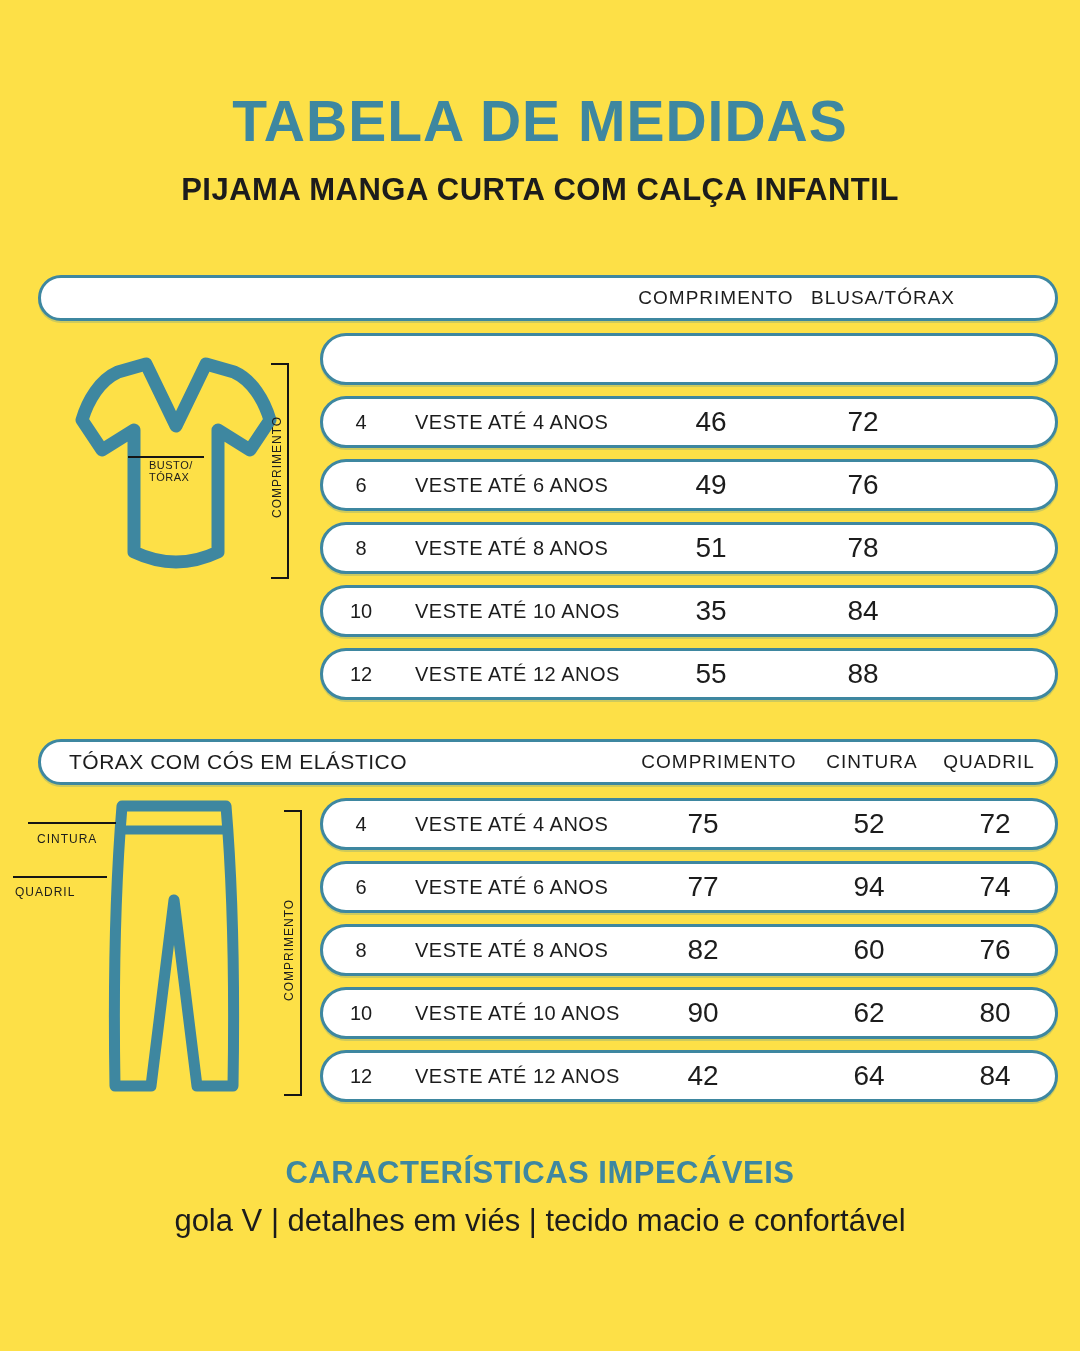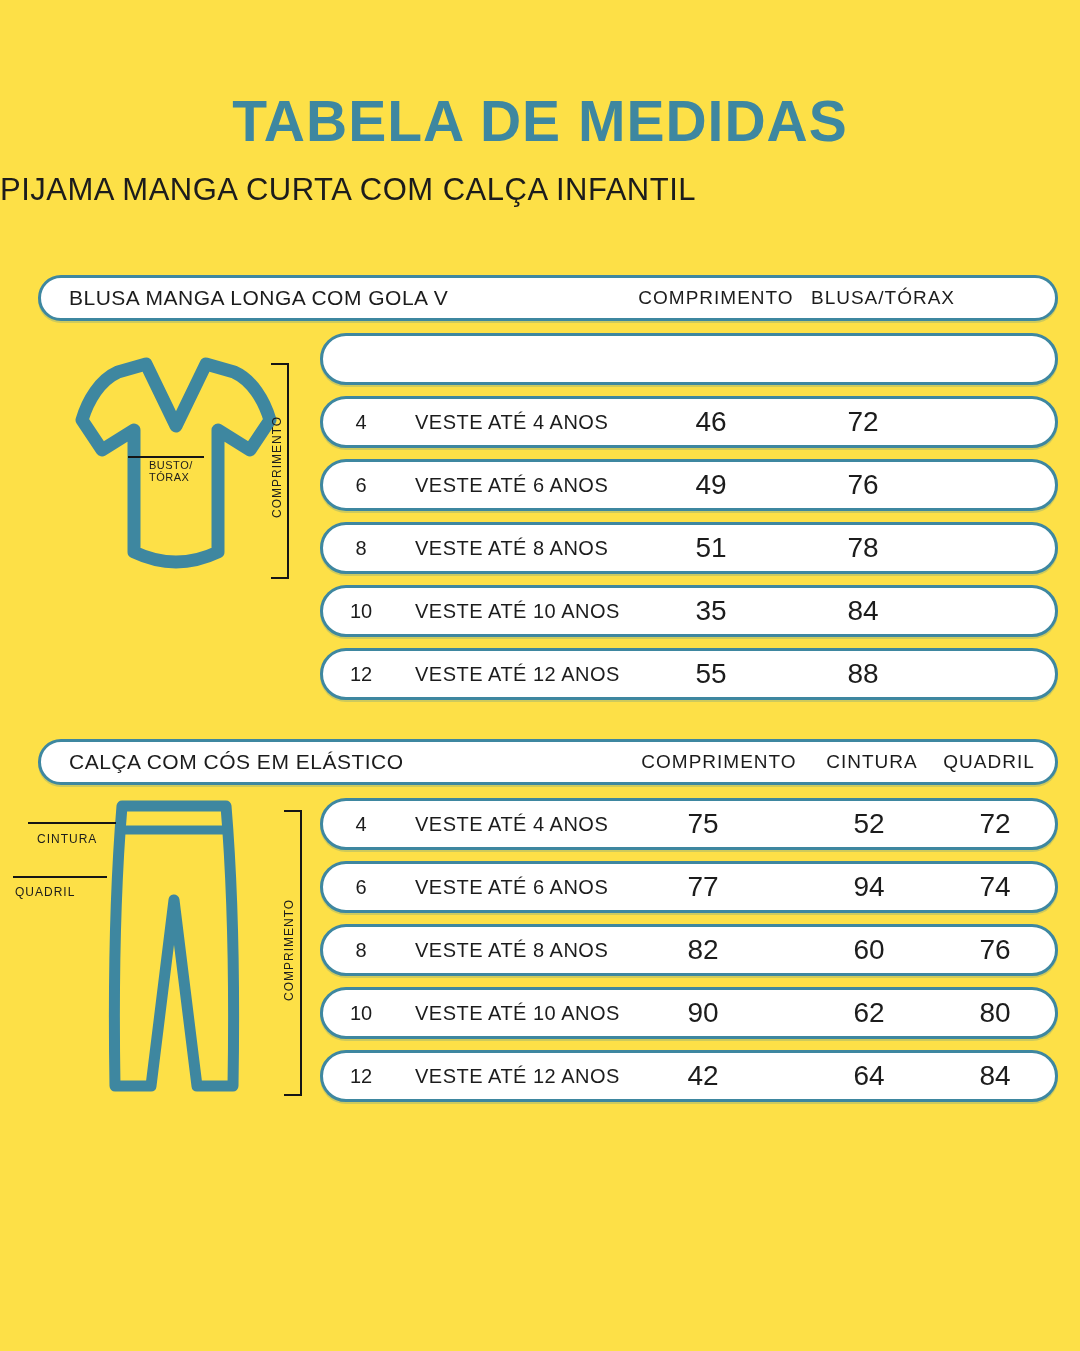--- a/index.html
+++ b/index.html
@@ -7,22 +7,22 @@
     --ink:#1c1c1c;
   }
   html,body{margin:0;padding:0;background:#ffffff;}
   .canvas{
     position:relative;width:1080px;height:1351px;background:#fde047;
     font-family:"Liberation Sans", sans-serif;color:var(--ink);overflow:hidden;
   }
   
   .h1{position:absolute;top:88px;left:0;width:100%;text-align:center;
       font-size:57px;font-weight:bold;letter-spacing:1px;color:var(--teal);}
-  .h2{position:absolute;top:172px;left:0;width:100%;text-align:left;
-      font-size:31px;font-weight:normal;letter-spacing:0.5px;color:var(--ink);}
+  .h2{position:absolute;top:172px;left:0;width:100%;text-align:center;
+      font-size:31px;font-weight:bold;letter-spacing:0.5px;color:var(--ink);}
   
   .pill{position:absolute;box-sizing:border-box;background:#fff;
         border:3px solid var(--teal);border-radius:28px;
         box-shadow:0 2px 0 rgba(62,135,160,0.25);}
   .header-pill{left:38px;width:1020px;height:46px;}
   .row-pill{left:320px;width:738px;height:52px;}
   .header-title{position:absolute;left:28px;top:50%;transform:translateY(-50%);
         font-size:21px;letter-spacing:0.5px;white-space:nowrap;}
   .col-head{position:absolute;top:50%;transform:translate(-50%,-50%);
         font-size:19px;letter-spacing:1px;white-space:nowrap;}
@@ -55,21 +55,20 @@
 </style>
 </head>
 <body>
 
 <div class="canvas">
 
   <div class="h1">TABELA DE MEDIDAS</div>
   <div class="h2">PIJAMA MANGA CURTA COM CALÇA INFANTIL</div>
 
   <div class="pill header-pill" style="top:275px">
-    <span class="header-title">BLUSA MANGA LONGA COM GOLA V</span>
     <span class="col-head s1c1">COMPRIMENTO</span>
     <span class="col-head s1c2">BLUSA/TÓRAX</span>
   </div>
 
   <svg class="diagram-svg" style="left:74px;top:352px" width="204" height="226" viewBox="0 0 204 226">
     <path d="M 72 12 L 44 20 C 26 28 14 48 8 68 L 28 98 L 60 78 L 60 200 Q 102 220 144 200 L 144 78 L 176 98 L 196 68 C 190 48 178 28 160 20 L 132 12 L 102 74 Z" fill="none" stroke="#3e87a0" stroke-width="13" stroke-linejoin="round" stroke-linecap="round"></path>
   </svg>
   <div class="hline" style="left:128px;top:456px;width:76px"></div>
   <div class="chest-label">
     <span style="display:block">BUSTO/</span>
@@ -107,21 +106,21 @@
     <span class="cell-val s1v2">84</span>
   </div>
   <div class="pill row-pill" style="top:648px">
     <span class="cell-size">12</span>
     <span class="cell-label">VESTE ATÉ 12 ANOS</span>
     <span class="cell-val s1v1">55</span>
     <span class="cell-val s1v2">88</span>
   </div>
 
   <div class="pill header-pill" style="top:739px">
-    <span class="header-title">CALÇA COM CÓS EM ELÁSTICO</span>
+    <span class="header-title">TÓRAX COM CÓS EM ELÁSTICO</span>
     <span class="col-head s2c1">COMPRIMENTO</span>
     <span class="col-head s2c2">CINTURA</span>
     <span class="col-head s2c3">QUADRIL</span>
   </div>
 
   <svg class="diagram-svg" style="left:100px;top:798px" width="148" height="300" viewBox="0 0 148 300">
     <path d="M 22 8 L 126 8 C 132 80 135 170 133 288 L 97 288 L 74 102 L 51 288 L 15 288 C 13 170 16 80 22 8 Z" fill="none" stroke="#3e87a0" stroke-width="11" stroke-linejoin="round" stroke-linecap="round"></path>
     <path d="M 16 32 L 132 32" fill="none" stroke="#3e87a0" stroke-width="9"></path>
   </svg>
   <div class="hline" style="left:28px;top:822px;width:88px"></div>
@@ -162,14 +161,16 @@
     <span class="cell-val s2v3">80</span>
   </div>
   <div class="pill row-pill" style="top:1050px">
     <span class="cell-size">12</span>
     <span class="cell-label">VESTE ATÉ 12 ANOS</span>
     <span class="cell-val s2v1">42</span>
     <span class="cell-val s2v2">64</span>
     <span class="cell-val s2v3">84</span>
   </div>
 
+  <div class="f1">CARACTERÍSTICAS IMPECÁVEIS</div>
+  <div class="f2">gola V | detalhes em viés | tecido macio e confortável</div>
 
 </div>
 
 </body></html>

